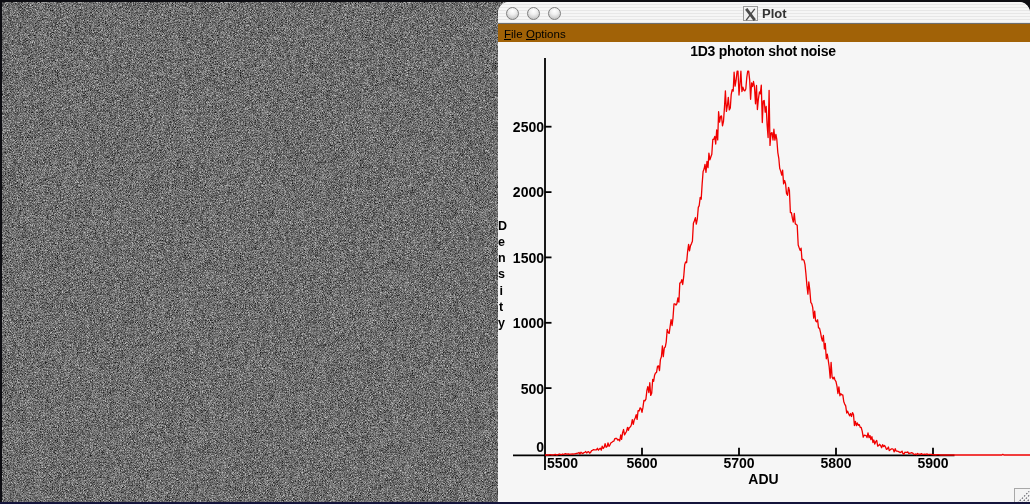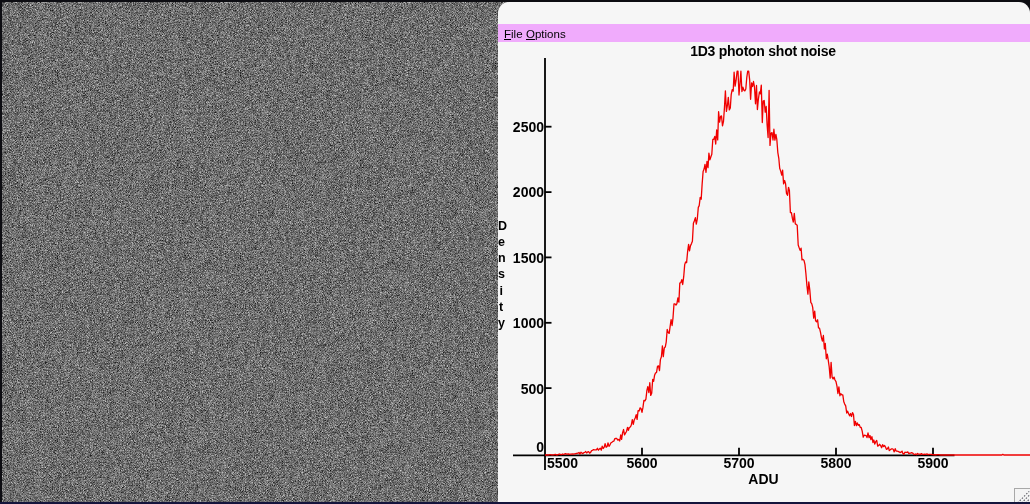--- a/index.html
+++ b/index.html
@@ -11,41 +11,51 @@
   #titlebar { position:absolute; left:0; top:0; width:532px; height:21px;
      background:repeating-linear-gradient(180deg,#f6f6f6 0px,#f6f6f6 2px,#e7e7e7 2px,#e7e7e7 3px);
      border-bottom:1px solid #6e6e6e; }
   .btn { position:absolute; top:5px; width:11px; height:11px; border-radius:50%;
      border:1.5px solid #7e7e7e;
      background:radial-gradient(circle at 50% 28%, #ffffff 0%, #eeeeee 38%, #cdcdcd 72%, #b2b2b2 100%); }
   #b1 { left:8px; } #b2 { left:29px; } #b3 { left:50px; }
   #xicon { position:absolute; left:245px; top:4px; width:13px; height:13px;
      background:#f1f1f1; border:1px solid #9a9a9a; box-sizing:content-box; }
   #wtitle { position:absolute; left:264px; top:4px; font-size:13px; font-weight:bold; color:#333; }
-  #menubar { position:absolute; left:0; top:22px; width:532px; height:18px; background:#f0abfc;
+  #menubar { position:absolute; left:0; top:22px; width:532px; height:18px; background:#a16207;
      font-size:11.5px; color:#000; }
   .mi { position:absolute; top:4px; }
   .mi span { text-decoration:underline; }
   #plot { position:absolute; left:0; top:40px; width:532px; height:458px; background:#f6f6f6; }
   #grip { position:absolute; right:0px; bottom:0px; width:15px; height:13px;
      border-left:1px solid #a8a8a8; border-top:1px solid #a8a8a8; background:#f4f4f4; }
   #navy { position:absolute; left:0; bottom:0; width:1030px; height:2.5px; background:#14143c; }
 </style></head>
 <body>
 <div id="page">
 <div id="noise">
       <svg width="512" height="500">
   <filter id="nf" x="0" y="0" width="100%" height="100%" color-interpolation-filters="sRGB">
     <feTurbulence type="fractalNoise" baseFrequency="1.4" numOctaves="1" seed="9"></feTurbulence>
     <feColorMatrix type="matrix" values="0.44 0.88 0.44 0 -0.45  0.44 0.88 0.44 0 -0.45  0.44 0.88 0.44 0 -0.45  0 0 0 0 1"></feColorMatrix>
   </filter>
   <rect width="512" height="500" filter="url(#nf)"></rect>
 </svg>
     </div>
 <div id="win">
+  <div id="titlebar">
+    <div class="btn" id="b1"></div>
+        <div class="btn" id="b2"></div>
+        <div class="btn" id="b3"></div>
+    <div id="xicon"><svg width="13" height="13" viewBox="0 0 13 13">
+      <path d="M2.2 0.8 L10.8 12.2" stroke="#4a4a4a" stroke-width="2.8" fill="none"></path>
+      <path d="M10.8 0.8 L2.2 12.2" stroke="#4a4a4a" stroke-width="1.3" fill="none"></path>
+    </svg></div>
+    <div id="wtitle">Plot</div>
+  </div>
   <div id="menubar">
     <div class="mi" style="left:6px"><span>F</span>ile</div>
     <div class="mi" style="left:28px"><span>O</span>ptions</div>
   </div>
   <div id="plot"></div>
   <div id="grip"><svg width="15" height="13">
           <path d="M2.5 13 L14.2 1.3 M6.5 13 L14.2 5.3 M10.5 13 L14.2 9.3" stroke="#5e5e66" stroke-width="1.1" stroke-dasharray="1.5 1.6" fill="none"></path>
         </svg></div>
 </div>
 <svg id="overlay" style="position:absolute;left:0;top:0;will-change:transform" width="1030" height="504">

